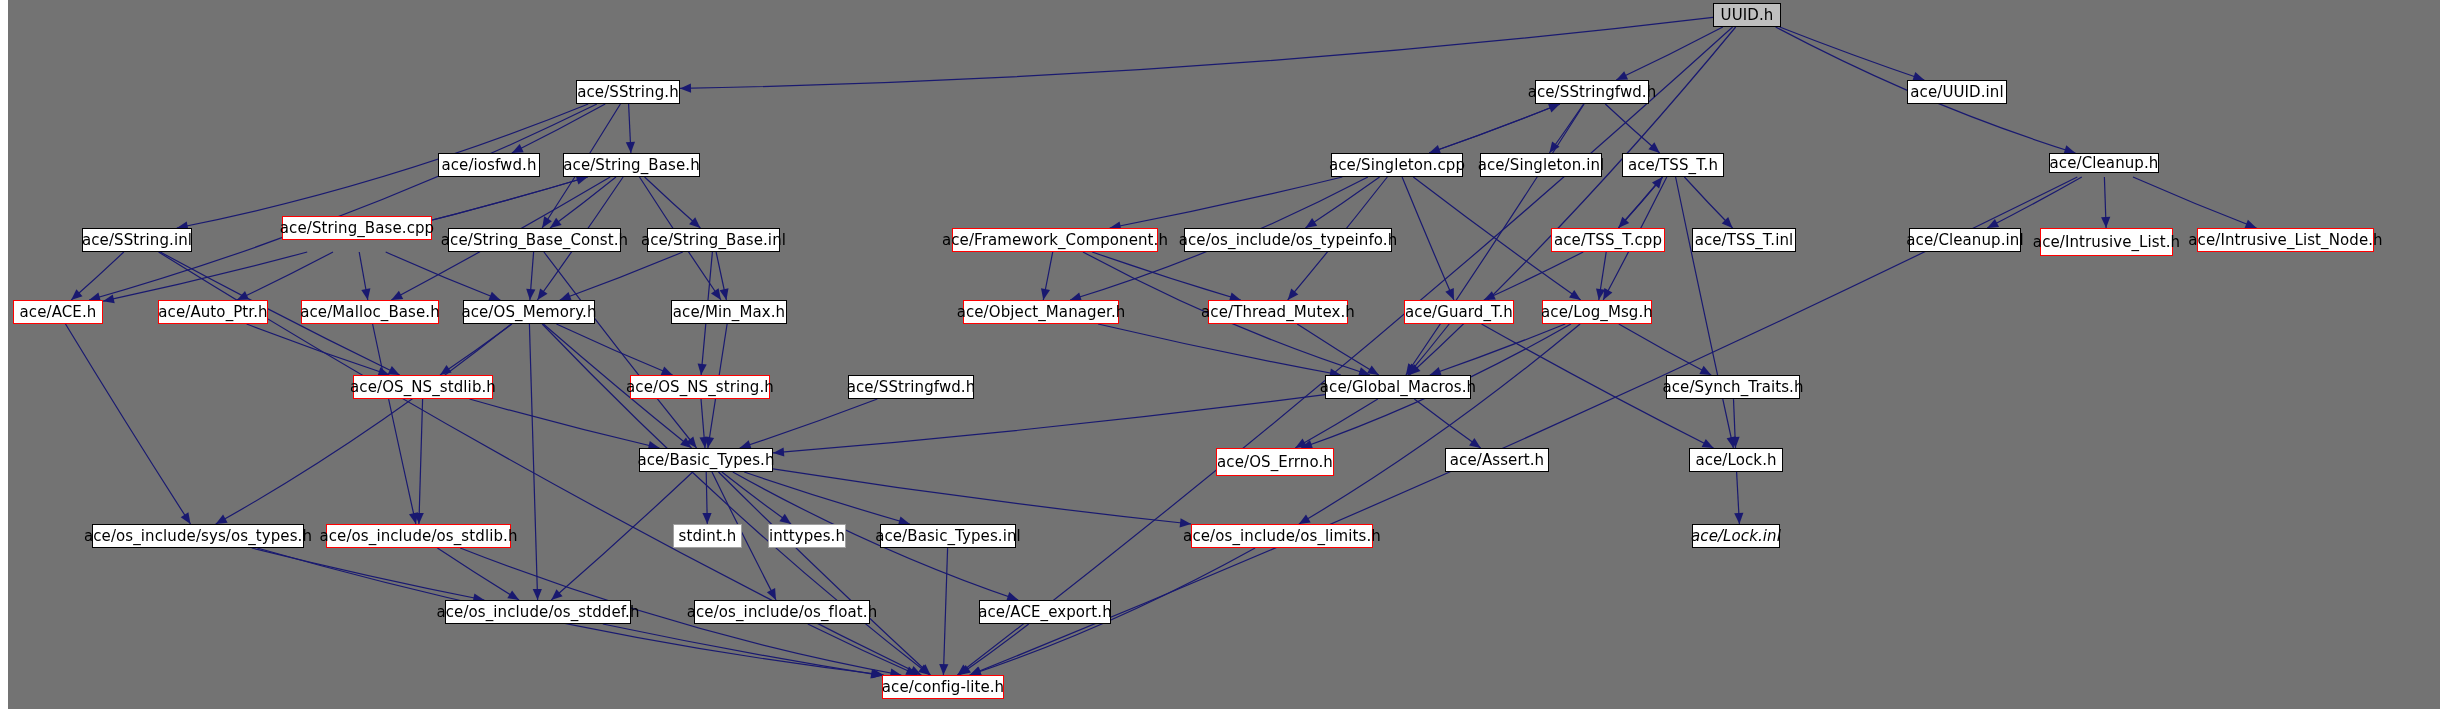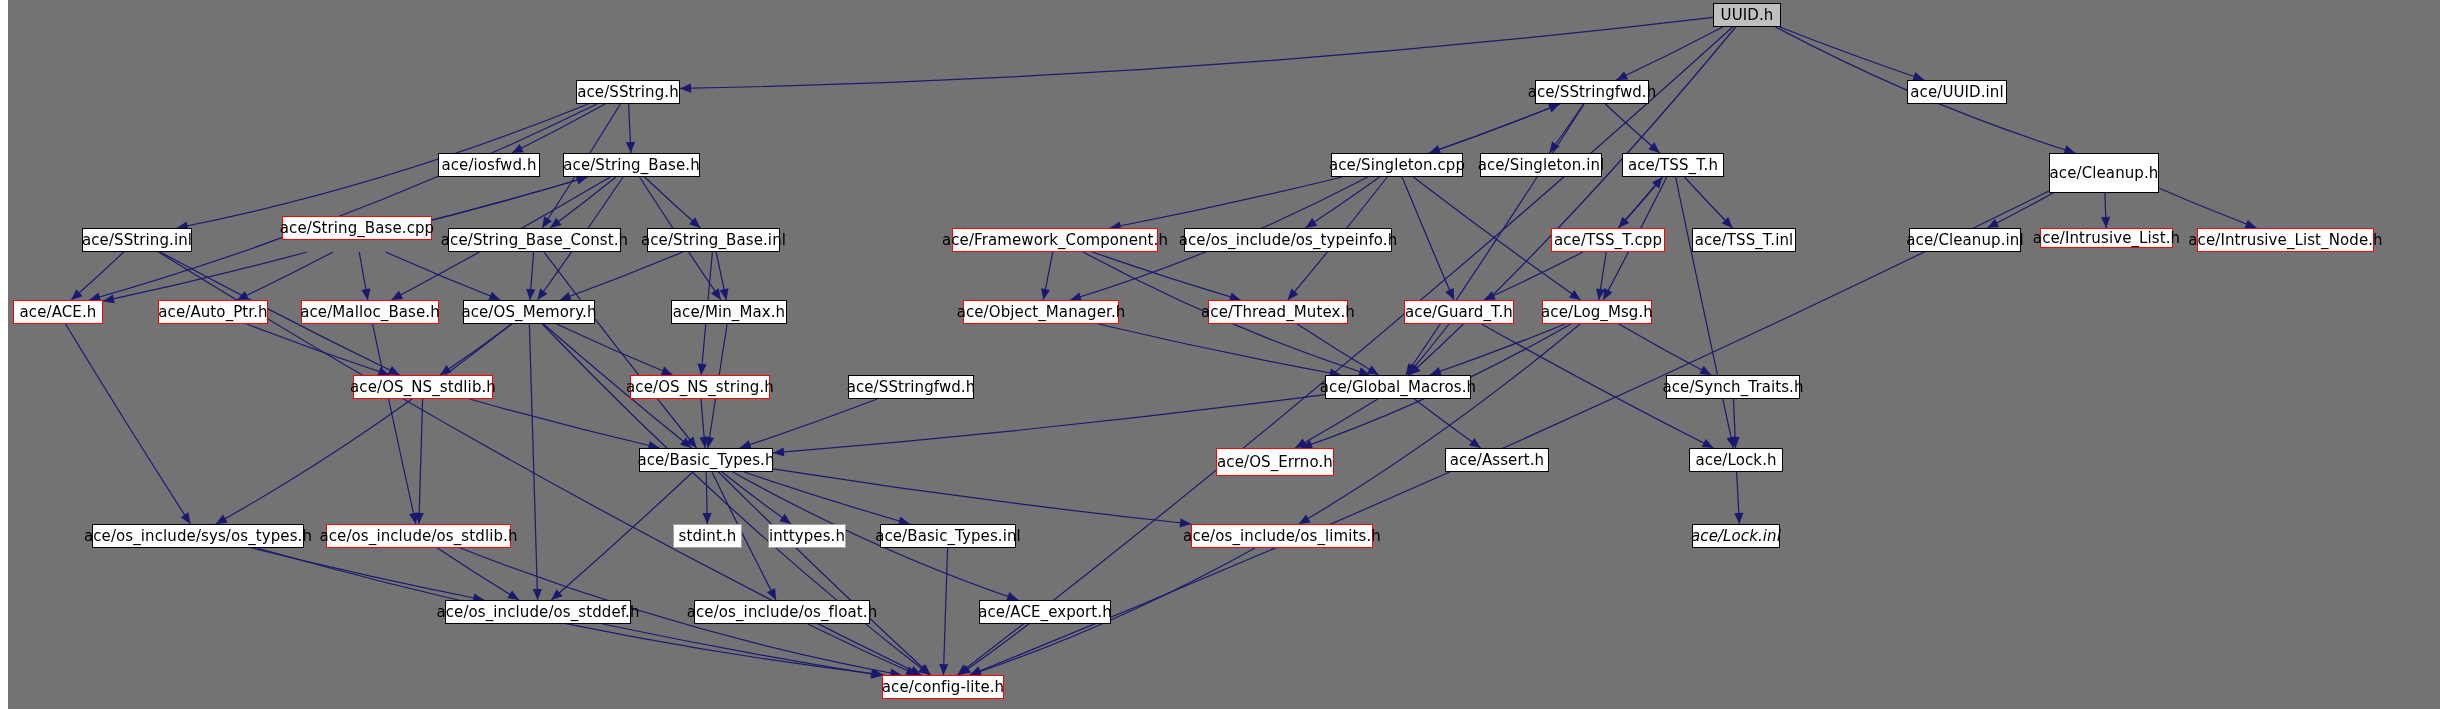--- a/index.html
+++ b/index.html
@@ -433,21 +433,21 @@
       </div>
       <div class="node" style="left: 568px; top: 80px; width: 104px; height: 24px;">
         <span>ace/SString.h</span>
       </div>
       <div class="node" style="left: 1527px; top: 80px; width: 114px; height: 24px;">
         <span>ace/SStringfwd.h</span>
       </div>
       <div class="node" style="left: 1899px; top: 80px; width: 100px; height: 24px;">
         <span>ace/UUID.inl</span>
       </div>
-      <div class="node" style="left: 2041px; top: 153px; width: 110px; height: 40px;">
+      <div class="node" style="left: 2041px; top: 153px; width: 110px; height: 20px;">
         <span>ace/Cleanup.h</span>
       </div>
       <div class="node" style="left: 430px; top: 153px; width: 102px; height: 24px;">
         <span>ace/iosfwd.h</span>
       </div>
       <div class="node" style="left: 555px; top: 153px; width: 137px; height: 24px;">
         <span>ace/String_Base.h</span>
       </div>
       <div class="node" style="left: 1323px; top: 153px; width: 132px; height: 24px;">
         <span>ace/Singleton.cpp</span>
@@ -478,21 +478,21 @@
       </div>
       <div class="node red" style="left: 1543px; top: 228px; width: 114px; height: 24px;">
         <span>ace/TSS_T.cpp</span>
       </div>
       <div class="node" style="left: 1684px; top: 228px; width: 104px; height: 24px;">
         <span>ace/TSS_T.inl</span>
       </div>
       <div class="node" style="left: 1901px; top: 228px; width: 112px; height: 24px;">
         <span>ace/Cleanup.inl</span>
       </div>
-      <div class="node red" style="left: 2032px; top: 228px; width: 133px; height: 20px;">
+      <div class="node red" style="left: 2032px; top: 228px; width: 133px; height: 28px;">
         <span>ace/Intrusive_List.h</span>
       </div>
       <div class="node red" style="left: 2189px; top: 228px; width: 177px; height: 24px;">
         <span>ace/Intrusive_List_Node.h</span>
       </div>
       <div class="node red" style="left: 5px; top: 300px; width: 90px; height: 24px;">
         <span>ace/ACE.h</span>
       </div>
       <div class="node red" style="left: 150px; top: 300px; width: 110px; height: 24px;">
         <span>ace/Auto_Ptr.h</span>

